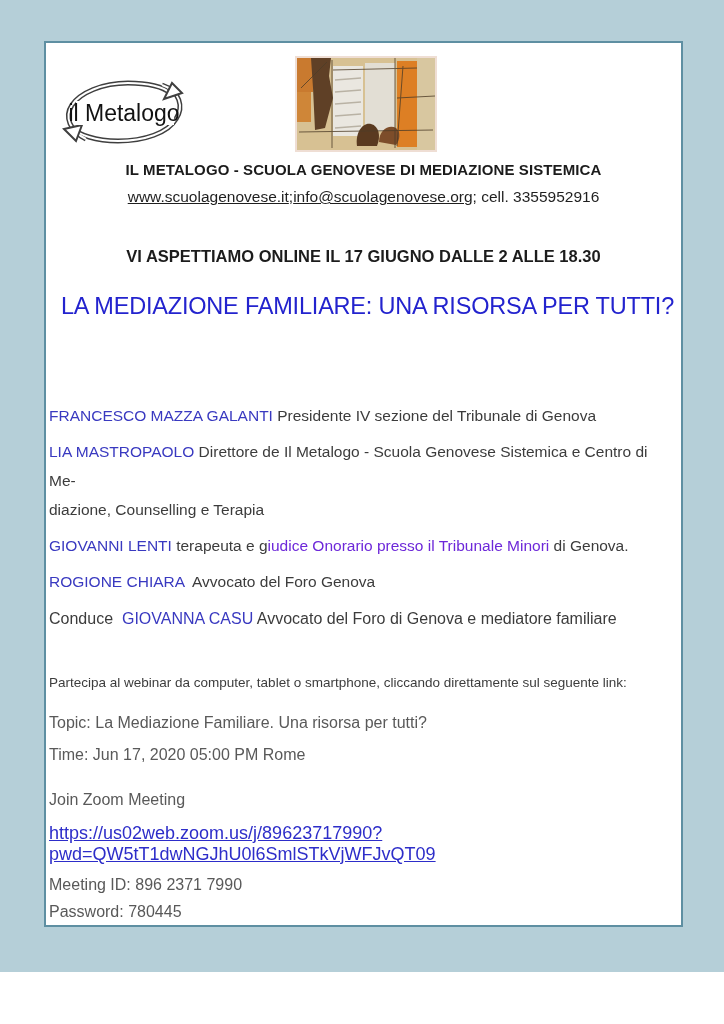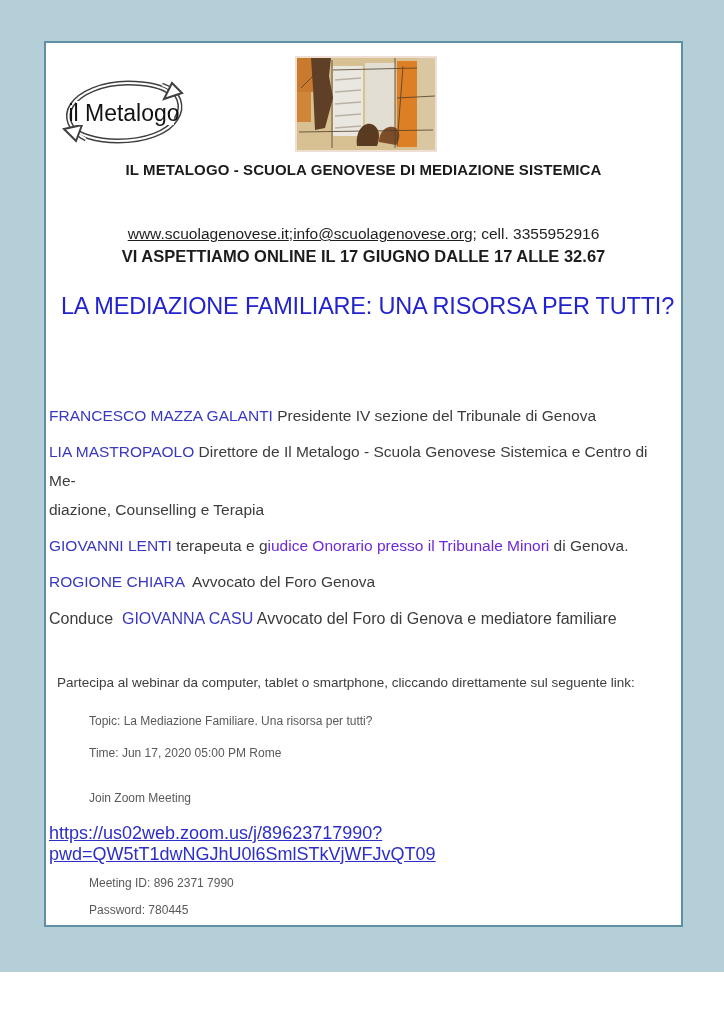--- a/index.html
+++ b/index.html
@@ -4,32 +4,32 @@
 <style>
   html,body{margin:0;padding:0;}
   body{font-family:"Liberation Sans",sans-serif;}
   .screen{position:relative;width:724px;height:972px;background:var(--page-bg,#b5cfd8);overflow:hidden;}
   .flyer{position:absolute;left:44px;top:41px;right:41px;bottom:45px;background:#fff;border:2px solid var(--frame-border,#5e8fa2);}
   .abs{position:absolute;}
   .center{left:0;right:0;text-align:center;}
   .logo-box{left:12px;top:30px;width:132px;height:78px;}
   .painting-box{left:50%;margin-left:-69px;top:13px;width:138px;height:92px;border:2px solid #efded4;}
   .school-title{top:118px;font-size:15px;font-weight:bold;color:#1b1b1b;letter-spacing:.1px;}
-  .contact-line{top:145px;font-size:15.5px;color:#1f1f1f;margin-top:37px;}
+  .contact-line{top:145px;font-size:15.5px;color:#1f1f1f;}
   .contact-line a{color:#1f1f1f;text-decoration:underline;cursor:pointer;}
   .announcement{top:204px;font-size:16.5px;font-weight:bold;color:#1c1c1c;}
   .main-title{top:250px;font-size:23.5px;color:var(--heading-blue,#2323ce);letter-spacing:-.2px;padding-left:8px;}
   .speakers{top:310px;left:3px;right:8px;font-size:15.5px;line-height:29px;margin-top:48px;}
   .speakers p{margin:0 0 7px 0;white-space:pre-wrap;}
   .seg-name{color:var(--name-blue,#3939c0);}
   .seg-dark{color:#3c3c3c;}
   .seg-gray{color:#6d28d9;}
   .conduce{top:567px;left:3px;right:8px;font-size:16px;white-space:pre-wrap;}
-  .participate{top:632px;left:3px;font-size:13.5px;color:#3d3d3d;margin-left:8px;}
-  .gray-line{left:3px;font-size:12px;color:var(--body-gray,#595959);margin-left:40px;}
+  .participate{top:632px;left:3px;font-size:13.5px;color:#3d3d3d;}
+  .gray-line{left:3px;font-size:16px;color:var(--body-gray,#595959);}
   .topic{top:671px;}
   .time{top:703px;}
   .join{top:748px;}
   .zoom-link{top:780px;left:3px;font-size:18px;}
   .zoom-link a{color:var(--link-blue,#2d2dc9);text-decoration:underline;cursor:pointer;}
   .meeting{top:833px;}
   .password{top:860px;}
 </style>
 </head>
 <body>
@@ -86,21 +86,21 @@
           <path d="M4 30 L30 4"></path>
           <path d="M106 8 L100 88"></path>
         </g>
       </svg>
     </div>
 
     <div class="abs center school-title">IL METALOGO - SCUOLA GENOVESE DI MEDIAZIONE  SISTEMICA</div>
 
     <div class="abs center contact-line"><a>www.scuolagenovese.it</a><span>;</span><a>info@scuolagenovese.org</a><span>; cell. 3355952916</span></div>
 
-    <div class="abs center announcement">VI ASPETTIAMO ONLINE IL 17 GIUGNO DALLE 17 ALLE 32.67</div>
+    <div class="abs center announcement">VI ASPETTIAMO ONLINE IL 17 GIUGNO DALLE 2 ALLE 18.30</div>
 
     <div class="abs center main-title">LA MEDIAZIONE FAMILIARE: UNA RISORSA PER TUTTI?</div>
 
     <div class="abs speakers">
       <p><span class="seg-name">FRANCESCO MAZZA GALANTI</span><span class="seg-dark"> Presidente IV sezione del Tribunale di Genova</span></p>
       <p><span class="seg-name">LIA MASTROPAOLO</span><span class="seg-dark"> Direttore de Il Metalogo - Scuola Genovese Sistemica e Centro di Me-
 diazione, Counselling e Terapia</span></p>
       <p><span class="seg-name">GIOVANNI LENTI</span><span class="seg-dark"> terapeuta e g</span><span class="seg-gray">iudice Onorario presso il Tribunale Minori </span><span class="seg-dark">di Genova.</span></p>
       <p><span class="seg-name">ROGIONE CHIARA</span><span class="seg-dark">  Avvocato del Foro Genova</span></p>
     </div>

